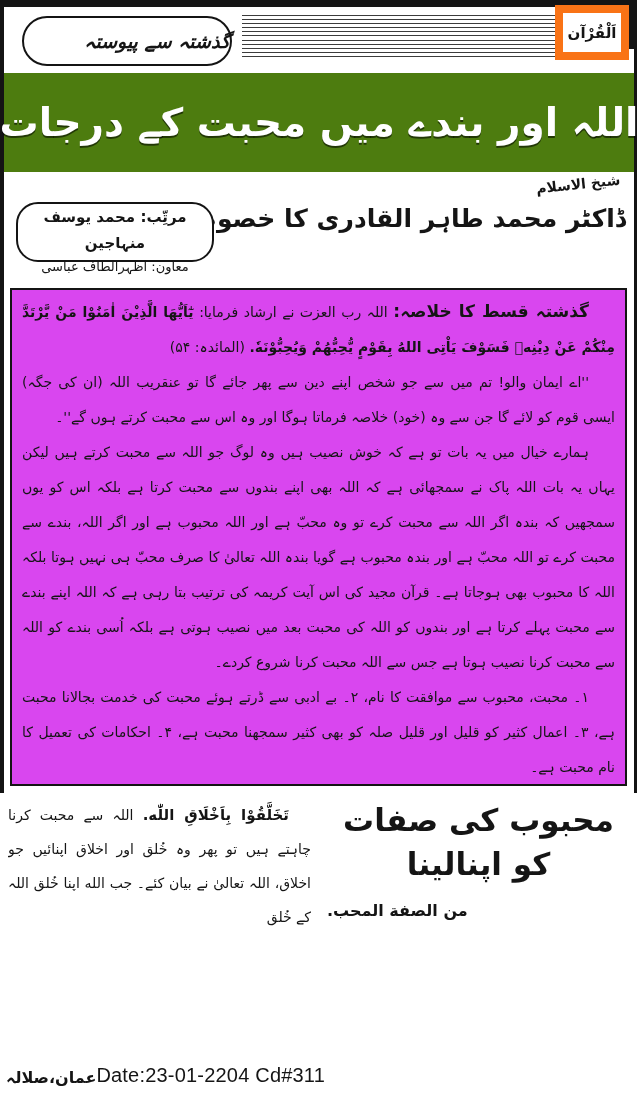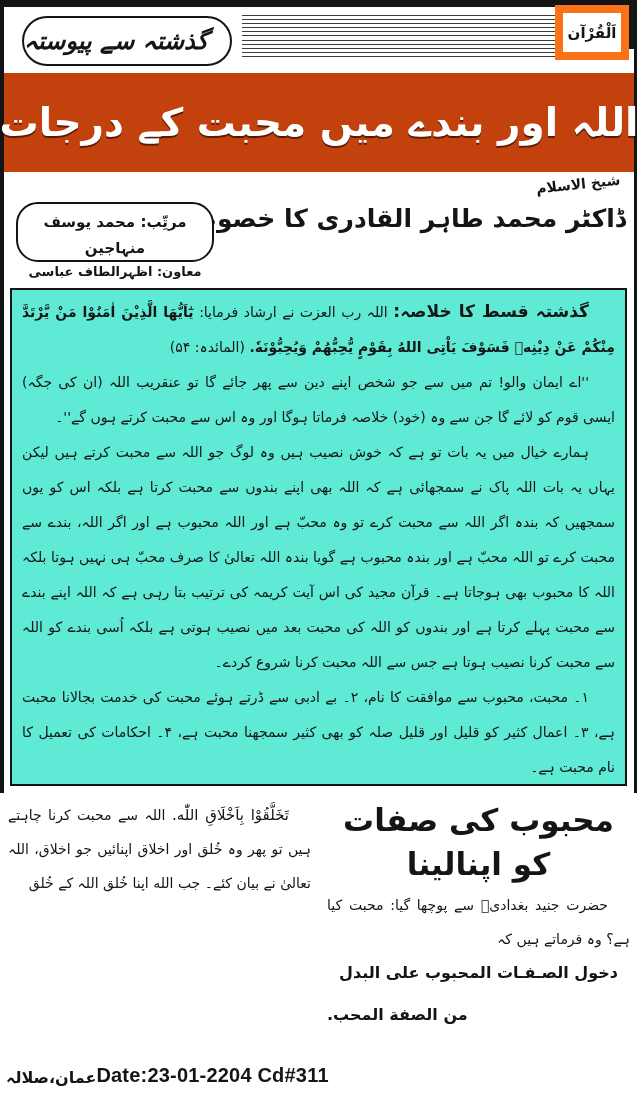--- a/index.html
+++ b/index.html
@@ -15,92 +15,92 @@
   .right-rule{position:absolute; right:0; top:0; width:3px; height:793px; background:#141414;}
 
   
   .ruled-lines{
     position:absolute; left:242px; top:15px; width:336px; height:45px;
     background:repeating-linear-gradient(to bottom,#3c3c3c 0,#3c3c3c 1px,transparent 1px,transparent 4.1px);
   }
   .continued-box{
     position:absolute; left:22px; top:16px; width:206px; height:46px;
     border:2.5px solid #141414; border-radius:26px; background:#fff;
-    display:flex; align-items:center; justify-content:flex-end;
-    direction:rtl; font-size:24px; font-weight:bold; font-style:italic;
+    display:flex; align-items:center; justify-content:flex-start;
+    direction:rtl; font-size:19px; font-weight:bold; font-style:italic;
   }
   .logo-corner{position:absolute; right:0; top:0; width:78px; height:49px; background:#141414;}
   .logo-box{
     position:absolute; right:8px; top:5px; width:58px; height:39px;
     background:#fff; border:8px solid #f97316;
     display:flex; align-items:center; justify-content:center;
     direction:rtl; font-size:15px; font-weight:bold;
   }
 
   
   .banner{
     position:absolute; left:4px; top:73px; width:630px; height:99px;
-    background:#c2410c; color:#ffffff;
+    background:#4d7c0f; color:#ffffff;
     display:flex; align-items:center; justify-content:center;
     direction:rtl; font-size:39px; font-weight:bold; white-space:nowrap;
     text-shadow:0 2px 0 rgba(0,0,0,0.55);
     text-align:center;
   }
 
   
   .byline{position:absolute; left:4px; top:172px; width:630px; height:116px;}
   .honorific{
     position:absolute; right:14px; top:4px; font-size:14px; font-weight:bold;
     direction:rtl; transform:rotate(-6deg);
   }
   .speaker{
     position:absolute; right:8px; top:32px; width:420px;
     direction:rtl; text-align:right; font-size:25px; font-weight:bold; white-space:nowrap;
   }
   .credit-box{
     position:absolute; left:12px; top:30px; width:198px; height:60px;
     border:2.5px solid #141414; border-radius:22px; background:#fff;
-    direction:rtl; text-align:center; padding-top:5px; box-sizing:border-box;
+    direction:rtl; text-align:center; box-sizing:border-box;
   }
   .credit-box .l1{font-size:15px; font-weight:bold; line-height:26px;}
-  .credit-box .l2{font-size:13px; line-height:22px;font-weight:bold;}
+  .credit-box .l2{font-size:13px; line-height:22px;}
 
   
   .main-box{
     position:absolute; left:10px; top:288px; width:617px; height:498px;
-    border:2px solid #141414; box-sizing:border-box; background:#5eead4;
+    border:2px solid #141414; box-sizing:border-box; background:#d946ef;
     padding:4px 10px 0 10px; direction:rtl; text-align:justify;
     font-size:14px; line-height:35px; overflow:hidden;
   }
   .main-box p{margin:0; text-indent:26px;}
   .lead-label{font-weight:bold; font-size:17px;}
   .arabic-bold{font-weight:bold;}
 
   
   .columns{
     position:absolute; left:8px; top:798px; width:622px; height:262px;
     direction:rtl; display:flex; gap:16px; overflow:hidden;
   }
   .col{width:303px; font-size:14px; line-height:34px; text-align:justify;}
   .col p{margin:0; text-indent:22px;}
   .section-heading{
     font-size:31px; font-weight:bold; text-align:center; text-indent:0 !important;
     line-height:44px; margin-bottom:2px !important;
   }
   .arabic-quote1{font-weight:bold; font-size:16px; text-indent:0 !important; text-align:center !important;}
   .arabic-quote2{font-weight:bold; font-size:16px; text-indent:0 !important; text-align:left !important; margin-top:8px !important;}
-  .takhallaqu{font-weight:normal; font-size:15px;margin-top:44px;}
+  .takhallaqu{font-weight:bold; font-size:15px;margin-top:44px;}
 
   
   .footer{
     position:absolute; left:6px; top:1064px; display:flex; align-items:flex-end;
     font-weight:bold; white-space:nowrap;
   }
   .footer-urdu{direction:rtl; font-size:16px; font-weight:bold;}
-  .footer-date{font-family:"Liberation Sans", sans-serif; font-size:20px; font-weight:bold; letter-spacing:0.2px;}
+  .footer-date{font-family:"Liberation Sans", sans-serif; font-size:20px; font-weight:normal; letter-spacing:0.2px;}
 </style>
 </head>
 <body>
 
 <div id="page">
 
   <div class="topbar"></div>
   <div class="left-rule"></div>
   <div class="right-rule"></div>
 
@@ -135,22 +135,20 @@
     </p>
     <p>''اے ایمان والو! تم میں سے جو شخص اپنے دین سے پھر جائے گا تو عنقریب اللہ (ان کی جگہ) ایسی قوم کو لائے گا جن سے وہ (خود) خلاصہ فرماتا ہوگا اور وہ اس سے محبت کرتے ہوں گے''۔</p>
     <p>ہمارے خیال میں یہ بات تو ہے کہ خوش نصیب ہیں وہ لوگ جو اللہ سے محبت کرتے ہیں لیکن یہاں یہ بات اللہ پاک نے سمجھائی ہے کہ اللہ بھی اپنے بندوں سے محبت کرتا ہے بلکہ اس کو یوں سمجھیں کہ بندہ اگر اللہ سے محبت کرے تو وہ محبّ ہے اور اللہ محبوب ہے اور اگر اللہ، بندے سے محبت کرے تو اللہ محبّ ہے اور بندہ محبوب ہے گویا بندہ اللہ تعالیٰ کا صرف محبّ ہی نہیں ہوتا بلکہ اللہ کا محبوب بھی ہوجاتا ہے۔ قرآن مجید کی اس آیت کریمہ کی ترتیب بتا رہی ہے کہ اللہ اپنے بندے سے محبت پہلے کرتا ہے اور بندوں کو اللہ کی محبت بعد میں نصیب ہوتی ہے بلکہ اُسی بندے کو اللہ سے محبت کرنا نصیب ہوتا ہے جس سے اللہ محبت کرنا شروع کردے۔</p>
     <p>۱۔ محبت، محبوب سے موافقت کا نام، ۲۔ بے ادبی سے ڈرتے ہوئے محبت کی خدمت بجالانا محبت ہے، ۳۔ اعمال کثیر کو قلیل اور قلیل صلہ کو بھی کثیر سمجھنا محبت ہے، ۴۔ احکامات کی تعمیل کا نام محبت ہے۔</p>
 
   </div>
 
   <div class="columns">
     <div class="col">
       <p class="section-heading">محبوب کی صفات کو اپنالینا</p>
-      <p>حضرت جنید بغدادیؒ سے پوچھا گیا: محبت کیا ہے؟ وہ فرماتے ہیں کہ</p>
-      <p class="arabic-quote1">دخول الصـفـات المحبوب علی البدل</p>
       <p class="arabic-quote2">من الصفة المحب.</p>
     </div>
     <div class="col">
       <p>
         <span class="takhallaqu">تَخَلَّقُوْا بِاَخْلَاقِ اللّٰه.</span>
         <span>اللہ سے محبت کرنا چاہتے ہیں تو پھر وہ خُلق اور اخلاق اپنائیں جو اخلاق، اللہ تعالیٰ نے بیان کئے۔ جب الله اپنا خُلق اللہ کے خُلق</span>
       </p>
     </div>
   </div>
 

